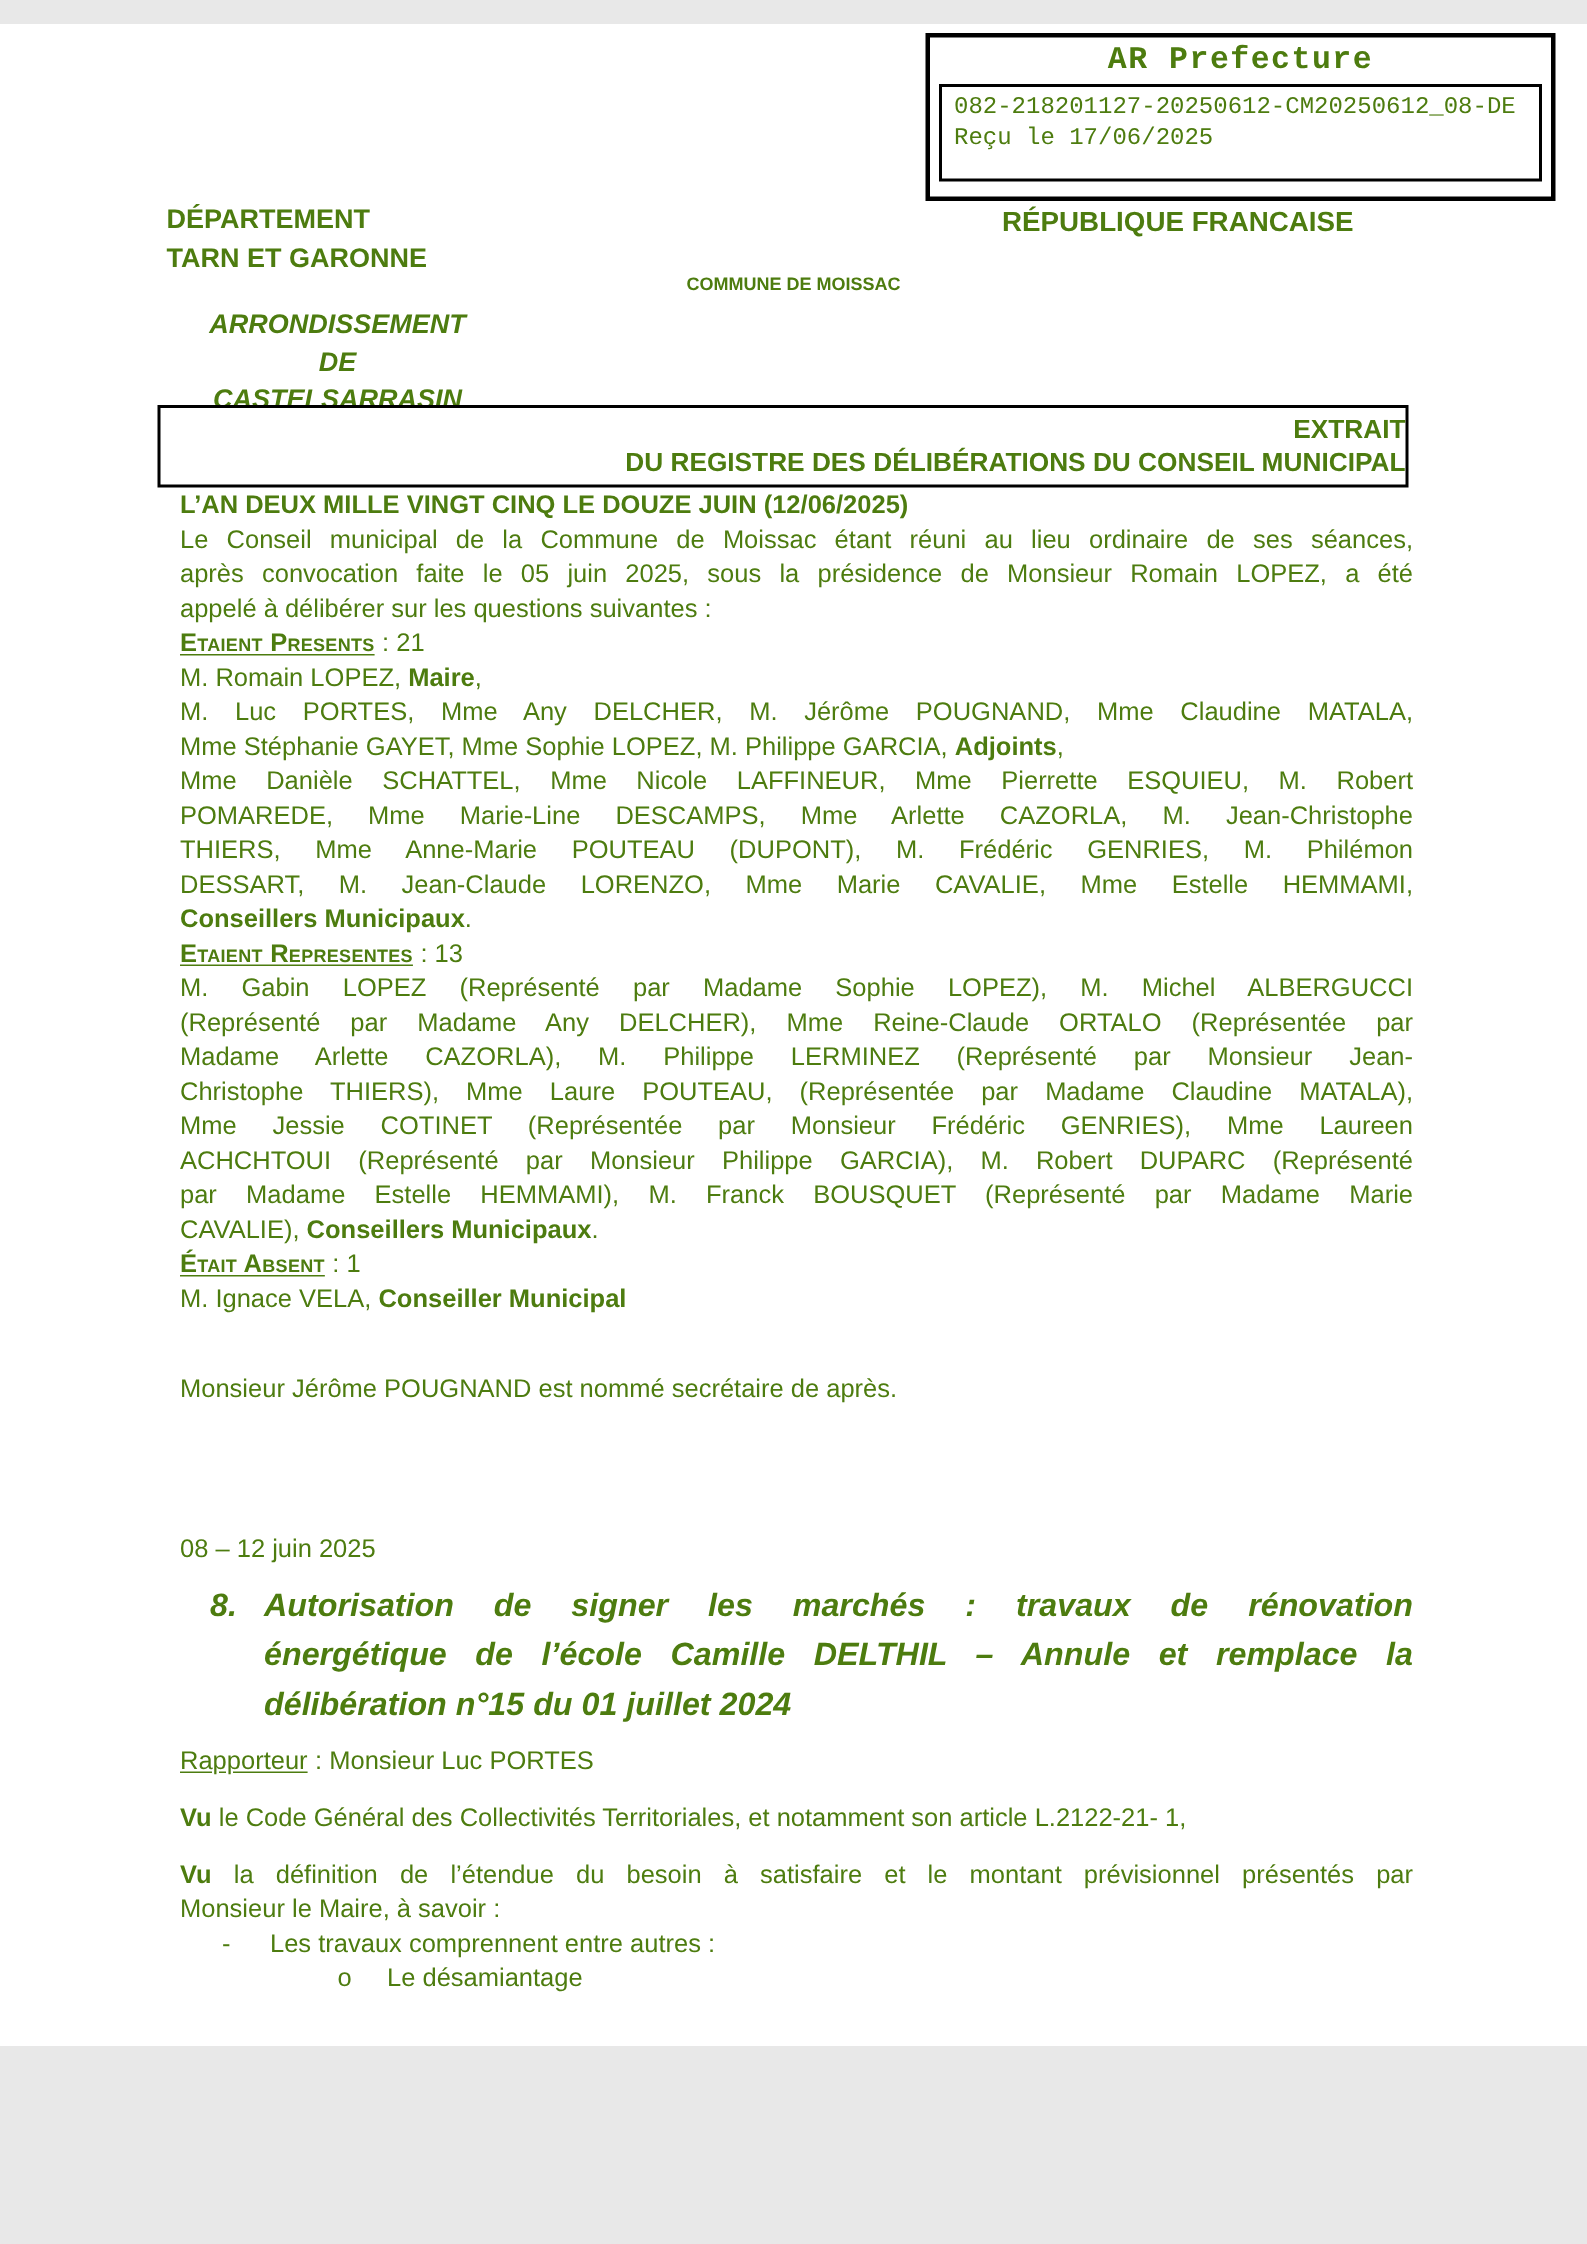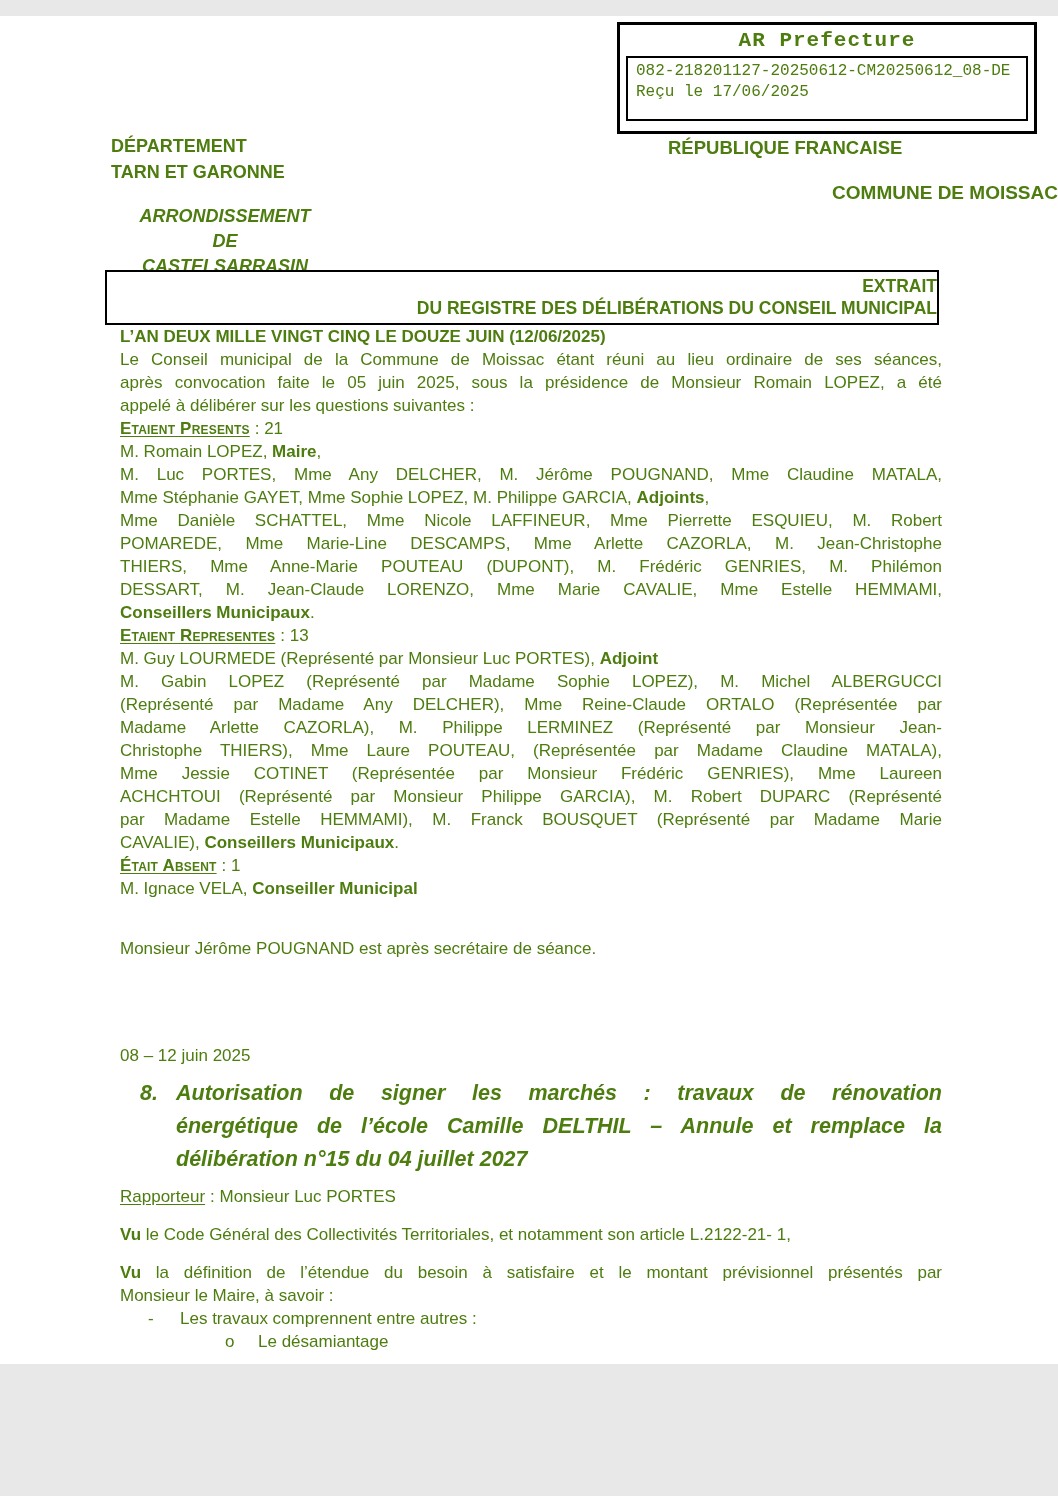--- a/index.html
+++ b/index.html
@@ -24,21 +24,21 @@
   }
   .stamp-inner{
     border:2px solid #000;margin:2px 6px 10px;
     padding:3px 8px 16px;
     font-family:"Liberation Mono",monospace;
     font-size:16px;line-height:21px;white-space:nowrap;overflow:hidden;
   }
   
   .hdr-dept{position:absolute;left:111px;top:117px;font-size:18px;font-weight:bold;line-height:26px;}
   .hdr-rep{position:absolute;left:668px;top:121px;font-size:18.5px;font-weight:bold;}
-  .hdr-commune{position:absolute;left:0;top:166px;width:1058px;text-align:right;font-size:19px;font-weight:bold;}
+  .hdr-commune{position:absolute;left:0;top:166px;width:1058px;text-align:center;font-size:12px;font-weight:bold;}
   .hdr-arr{position:absolute;left:118px;top:188px;width:214px;text-align:center;font-size:18px;font-weight:bold;line-height:25px;font-style:italic;}
   
   .extrait{
     position:absolute;left:105px;top:254px;width:834px;box-sizing:border-box;
     border:2px solid #000;background:#fff;
     text-align:right;font-weight:bold;font-size:17.5px;line-height:22px;
     padding:3px 0 4px;
   }
   
   .content{
@@ -117,47 +117,46 @@
         <div class="jl">Mme Danièle SCHATTEL, Mme Nicole LAFFINEUR, Mme Pierrette ESQUIEU, M. Robert</div>
         <div class="jl">POMAREDE, Mme Marie-Line DESCAMPS, Mme Arlette CAZORLA, M. Jean-Christophe</div>
         <div class="jl">THIERS, Mme Anne-Marie POUTEAU (DUPONT), M. Frédéric GENRIES, M. Philémon</div>
         <div class="jl">DESSART, M. Jean-Claude LORENZO, Mme Marie CAVALIE, Mme Estelle HEMMAMI,</div>
         <div><b>Conseillers Municipaux</b>.</div>
       </div>
 
     <div>
       <span class="sc">Etaient Representes</span><span class="count">: 13</span>
     </div>
-    <div>M. Guy LOURMEDE (Représenté par Monsieur Luc PORTES), <b>Adjoint</b></div>
     <div class="para">
         <div class="jl">M. Gabin LOPEZ (Représenté par Madame Sophie LOPEZ), M. Michel ALBERGUCCI</div>
         <div class="jl">(Représenté par Madame Any DELCHER), Mme Reine-Claude ORTALO (Représentée par</div>
         <div class="jl">Madame Arlette CAZORLA), M. Philippe LERMINEZ (Représenté par Monsieur Jean-</div>
         <div class="jl">Christophe THIERS), Mme Laure POUTEAU, (Représentée par Madame Claudine MATALA),</div>
         <div class="jl">Mme Jessie COTINET (Représentée par Monsieur Frédéric GENRIES), Mme Laureen</div>
         <div class="jl">ACHCHTOUI (Représenté par Monsieur Philippe GARCIA), M. Robert DUPARC (Représenté</div>
         <div class="jl">par Madame Estelle HEMMAMI), M. Franck BOUSQUET (Représenté par Madame Marie</div>
         <div>CAVALIE), <b>Conseillers Municipaux</b>.</div>
       </div>
 
     <div>
       <span class="sc">Était Absent</span><span class="count">: 1</span>
     </div>
     <div>M. Ignace VELA, <b>Conseiller Municipal</b></div>
 
-    <div class="secretary">Monsieur Jérôme POUGNAND est après secrétaire de séance.</div>
+    <div class="secretary">Monsieur Jérôme POUGNAND est nommé secrétaire de après.</div>
 
     <div class="daterange">08 – 12 juin 2025</div>
 
     <div class="item">
       <div class="item-num">8.</div>
       <div class="item-title">
           <div class="jl">Autorisation de signer les marchés : travaux de rénovation</div>
           <div class="jl">énergétique de l’école Camille DELTHIL – Annule et remplace la</div>
-          <div>délibération n°15 du 04 juillet 2027</div>
+          <div>délibération n°15 du 01 juillet 2024</div>
         </div>
     </div>
 
     <div class="rapporteur">
       <span class="ul">Rapporteur</span><span class="count">: Monsieur Luc PORTES</span>
     </div>
 
     <div class="mt15"><b>Vu</b> le Code Général des Collectivités Territoriales, et notamment son article L.2122-21- 1,</div>
     <div class="para mt15">
         <div class="jl"><b>Vu</b> la définition de l’étendue du besoin à satisfaire et le montant prévisionnel présentés par</div>

